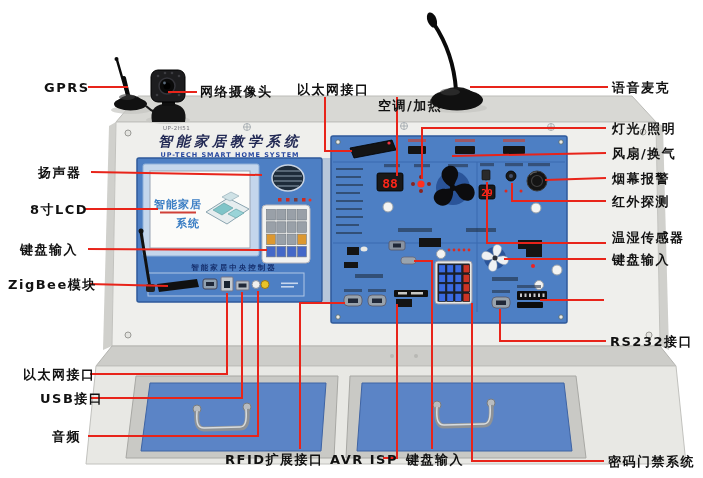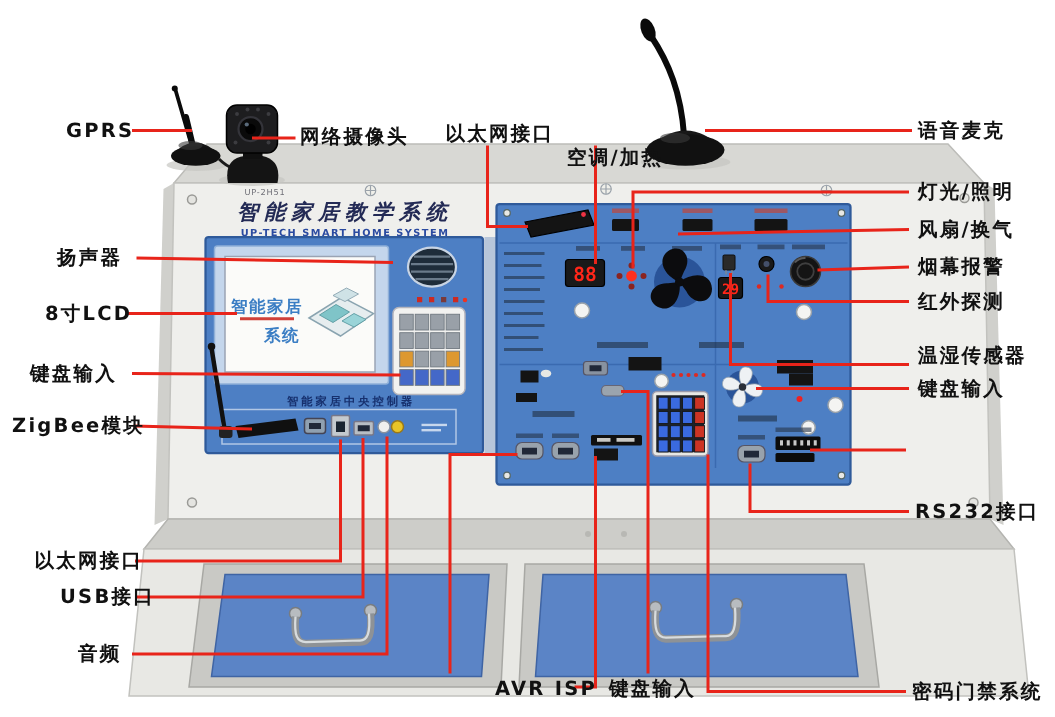--- a/index.html
+++ b/index.html
@@ -430,17 +430,18 @@
 <div class="lbl" style="left:612px;top:121px">灯光/照明</div>
 <div class="lbl" style="left:612px;top:146px">风扇/换气</div>
 <div class="lbl" style="left:612px;top:171px">烟幕报警</div>
 <div class="lbl" style="left:612px;top:194px">红外探测</div>
 <div class="lbl" style="left:612px;top:230px">温湿传感器</div>
 <div class="lbl" style="left:612px;top:252px">键盘输入</div>
 <div class="lbl" style="left:610px;top:334px">RS232接口</div>
 <div class="lbl" style="left:23px;top:367px">以太网接口</div>
 <div class="lbl" style="left:40px;top:391px">USB接口</div>
 <div class="lbl" style="left:52px;top:429px">音频</div>
+<div class="lbl" style="left:225px;top:452px">RFID扩展接口</div>
 <div class="lbl" style="left:330px;top:452px">AVR ISP</div>
 <div class="lbl" style="left:406px;top:452px">键盘输入</div>
 <div class="lbl" style="left:608px;top:454px">密码门禁系统</div>
 
 </div>
 
 </body></html>

